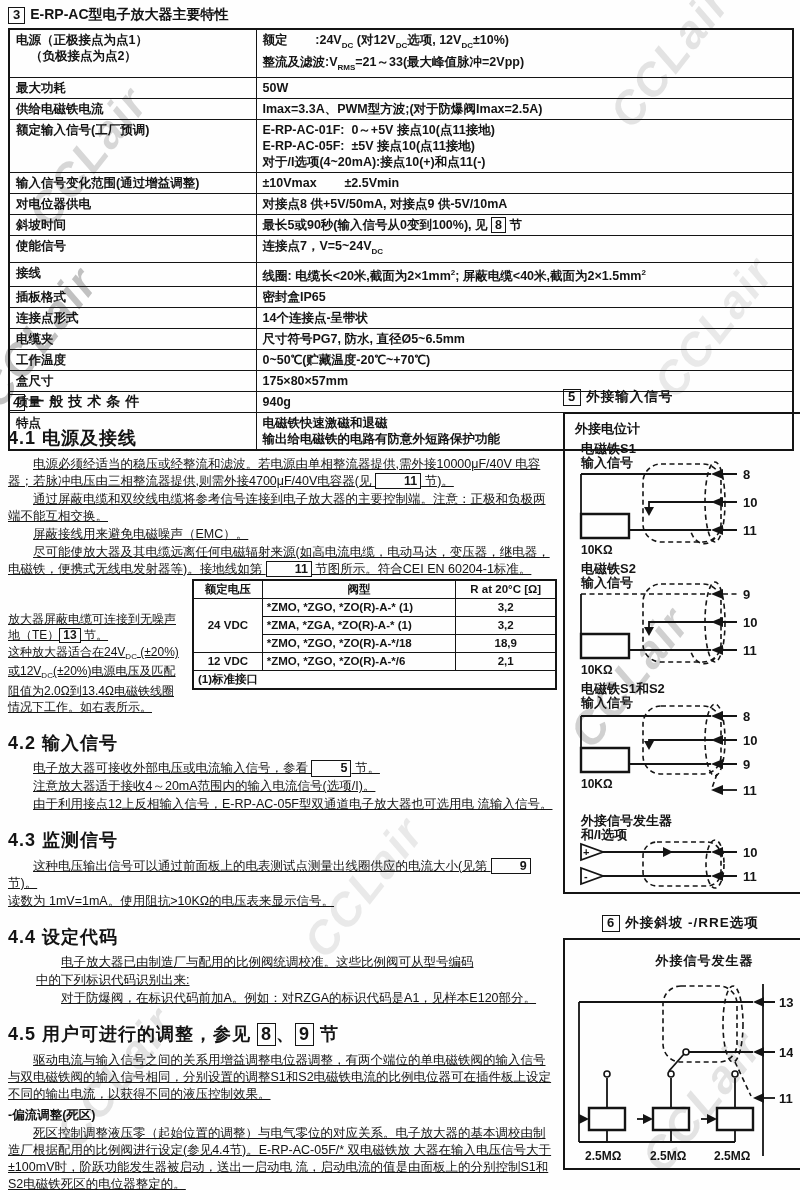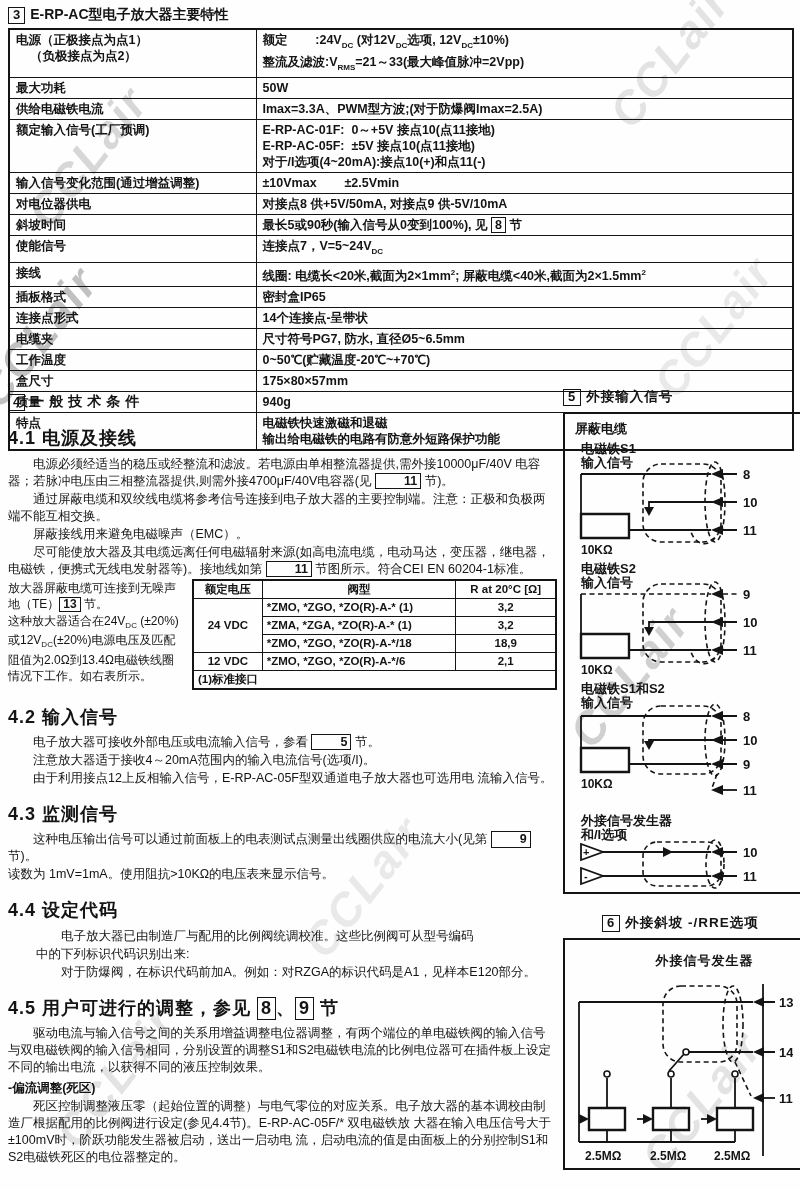--- a/index.html
+++ b/index.html
@@ -29,24 +29,24 @@
   .spec-table td { border:1.5px solid #141414; vertical-align:top; padding:2px 6px; }
   .spec-table .spec-label-cell { width:247px; font-weight:bold; font-size:12.5px; }
   .spec-table .spec-value-cell { font-weight:bold; font-size:12.5px; }
   .spec-table .line { white-space:pre-wrap; line-height:16px; }
 
   
   .left-col { left:8px; top:390px; width:549px; font-size:12.5px; line-height:1.36; }
   .sec-head { font-size:14px; font-weight:bold; margin:2px 0 10px; }
   .sec-head .spaced { letter-spacing:5px; }
   .left-col h3 { font-size:18px; font-weight:bold; margin:15px 0 5px; letter-spacing:1px; }
-  .left-col p { margin:1px 0; }
+  .left-col p { margin:1px 0;text-decoration:underline; }
   .indent { text-indent:2em; }
   .s41-flex { display:flex; gap:8px; margin-top:1px; }
-  .s41-side { width:176px; font-size:12px; line-height:1.34; }
+  .s41-side { width:176px; font-size:12px; line-height:1.34;margin-top:31px; }
   .valve-table { flex:1; border-collapse:collapse; border:2px solid #141414; font-size:11.5px; font-weight:bold; align-self:flex-start; }
   .valve-table th, .valve-table td { border:1.5px solid #141414; padding:1px 4px; text-align:center; line-height:15px; }
   .valve-table td.valves { text-align:left; }
   .valve-table td.foot { text-align:left; font-weight:bold; }
   .codes { margin-left:60px; font-weight:bold; }
   .code-row { display:flex; }
   .code-row span:first-child { width:158px; }
   .sub-adj { font-weight:bold; margin:4px 0 1px; }
 
   
@@ -299,21 +299,21 @@
   </div>
 
   <div class="layer right-col">
 
     <div class="rc-title">
       <span class="boxnum lg">5</span><span>外接输入信号</span>
     </div>
 
     <div class="sig-box">
       <div class="sig-head">
-        <span>屏蔽电缆</span>
+        <span>外接电位计</span>
         <span>连接</span>
       </div>
 
       <div class="diag">
         <svg width="222" height="118" viewBox="0 0 222 118">
           <text class="lbl" x="12" y="13">电磁铁S1</text>
           <text class="lbl" x="12" y="27">输入信号</text>
           <rect class="wd" x="74" y="24" width="78" height="78" rx="18"></rect>
           <ellipse class="wd" cx="146" cy="62" rx="10" ry="40"></ellipse>
           <path class="wd" d="M146 98 C138 108 126 104 122 92"></path>

